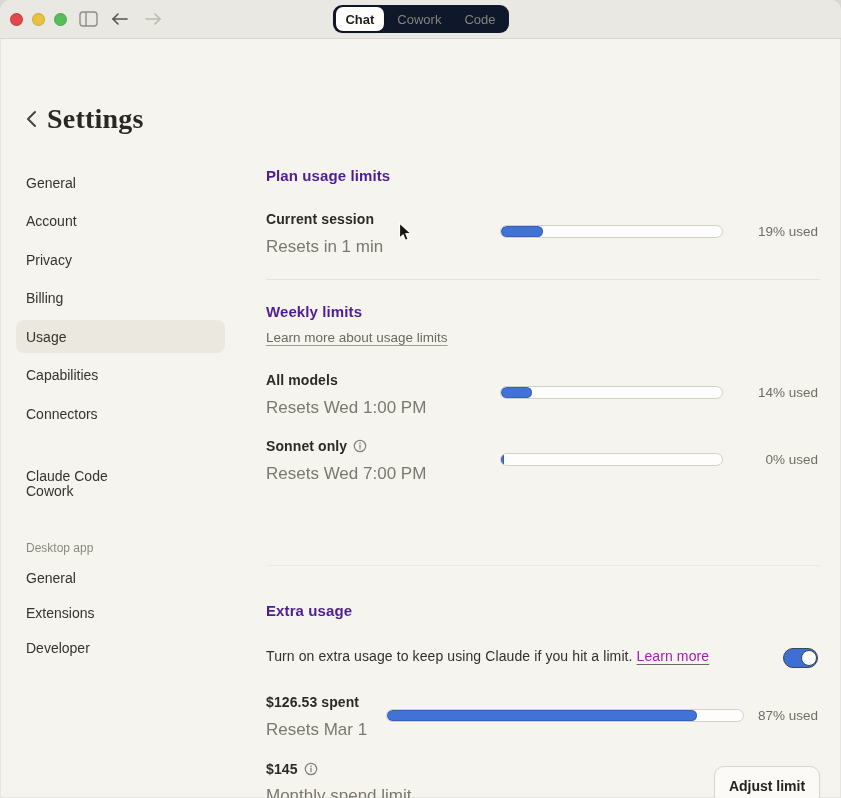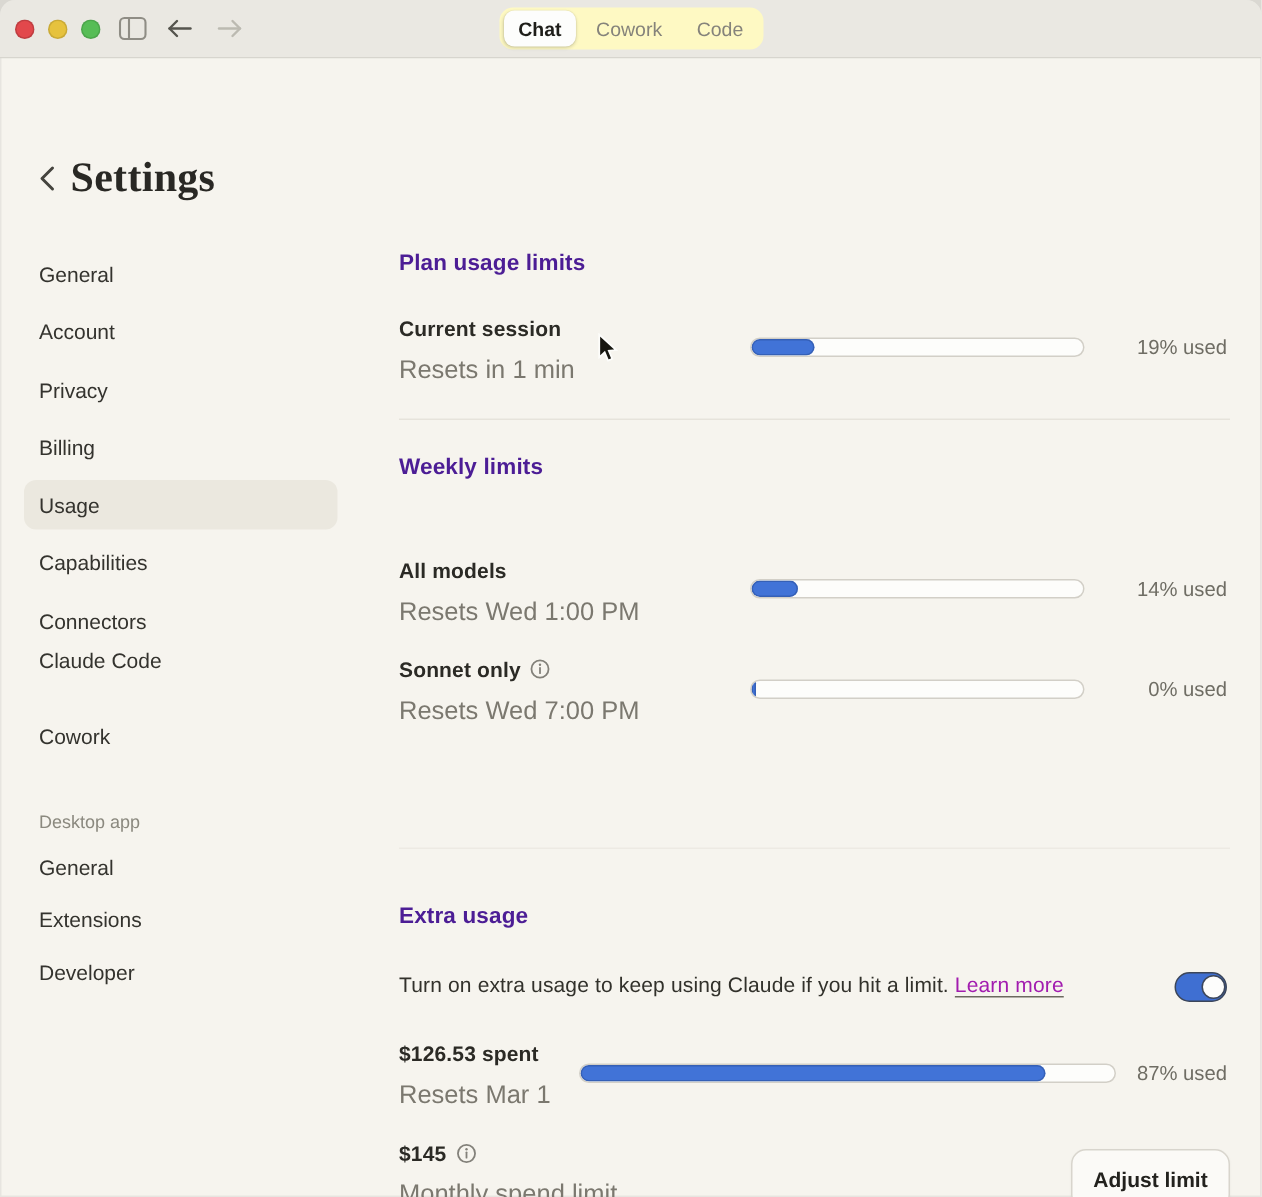--- a/index.html
+++ b/index.html
@@ -20,21 +20,21 @@
   .traffic.red    { left:10px;  background:#e2484c; border:0.5px solid rgba(0,0,0,0.15); }
   .traffic.yellow { left:32px;  background:#e6c23e; border:0.5px solid rgba(0,0,0,0.12); }
   .traffic.green  { left:54px;  background:#57bd56; border:0.5px solid rgba(0,0,0,0.12); }
   .tb-icon { position:absolute; top:0; height:38px; display:flex; align-items:center; justify-content:center; background:none; border:none; cursor:default; }
   .tb-sidebar { left:76px; width:24px; }
   .tb-back { left:108px; width:24px; }
   .tb-forward { left:141px; width:24px; }
   .tabgroup {
     position:absolute; left:50%; top:5px; transform:translateX(-50%);
     height:28px; display:flex; align-items:center; gap:3px;
-    background:#fef9c3; border-radius:9px; padding:2px 3px;
+    background:#0f172a; border-radius:9px; padding:2px 3px;
   }
   .tab {
     height:24px; display:flex; align-items:center; padding:0 10px;
     font-size:13px; color:#85837b; border:none; background:none; border-radius:7px;
     font-family:"Liberation Sans", sans-serif;
   }
   .tab.active {
     background:#fdfdfc; color:#1f1e1a; font-weight:bold;
     box-shadow:0 1px 2.5px rgba(0,0,0,0.18), 0 0 0 0.5px rgba(0,0,0,0.04);
   }
@@ -141,21 +141,21 @@
   </div>
 
   <nav class="sidebar">
     <div class="side-item" style="top:128px">General</div>
     <div class="side-item" style="top:166.5px">Account</div>
     <div class="side-item" style="top:205px">Privacy</div>
     <div class="side-item" style="top:243.5px">Billing</div>
     <div class="side-item selected" style="top:282px">Usage</div>
     <div class="side-item" style="top:320.5px">Capabilities</div>
     <div class="side-item" style="top:359px">Connectors</div>
-    <div class="side-item" style="top:385px">Claude Code</div>
+    <div class="side-item" style="top:421px">Claude Code</div>
     <div class="side-item" style="top:436px">Cowork</div>
 
     <div class="side-label" style="top:501px">Desktop app</div>
 
     <div class="side-item" style="top:523px">General</div>
     <div class="side-item" style="top:558px">Extensions</div>
     <div class="side-item" style="top:593px">Developer</div>
   </nav>
 
   <main class="main">
@@ -165,20 +165,21 @@
     <div class="row-label" style="top:173px">Current session</div>
     <div class="row-sub" style="top:199px">Resets in 1 min</div>
     <div class="bar-track bars-std" style="top:187px">
       <div class="bar-fill" style="width: 19%;"></div>
     </div>
     <div class="pct" style="top:186px">19% used</div>
 
     <div class="divider" style="top:241px"></div>
 
     <h2 class="sec-title" style="top:265px">Weekly limits</h2>
+    <a class="link" style="position:absolute; top:292px">Learn more about usage limits</a>
 
     <div class="row-label" style="top:334px">All models</div>
     <div class="row-sub" style="top:360px">Resets Wed 1:00 PM</div>
     <div class="bar-track bars-std" style="top:348px">
       <div class="bar-fill" style="width: 14%;"></div>
     </div>
     <div class="pct" style="top:347px">14% used</div>
 
     <div class="row-label" style="top:400px">
       <span>Sonnet only</span>

